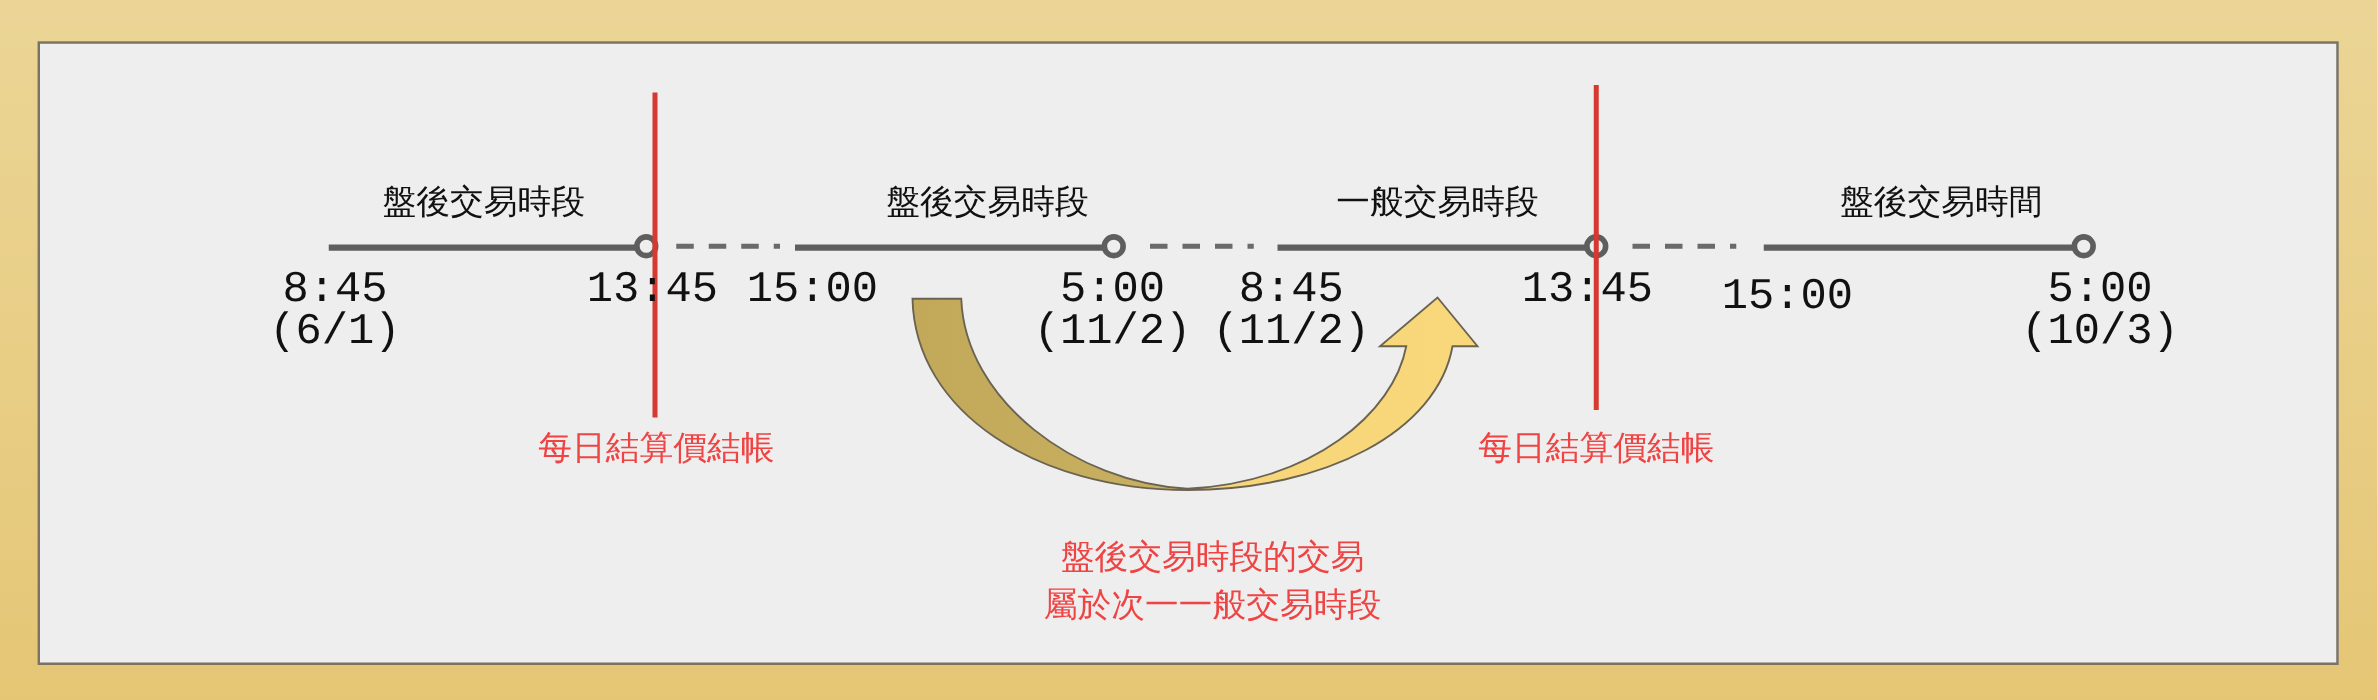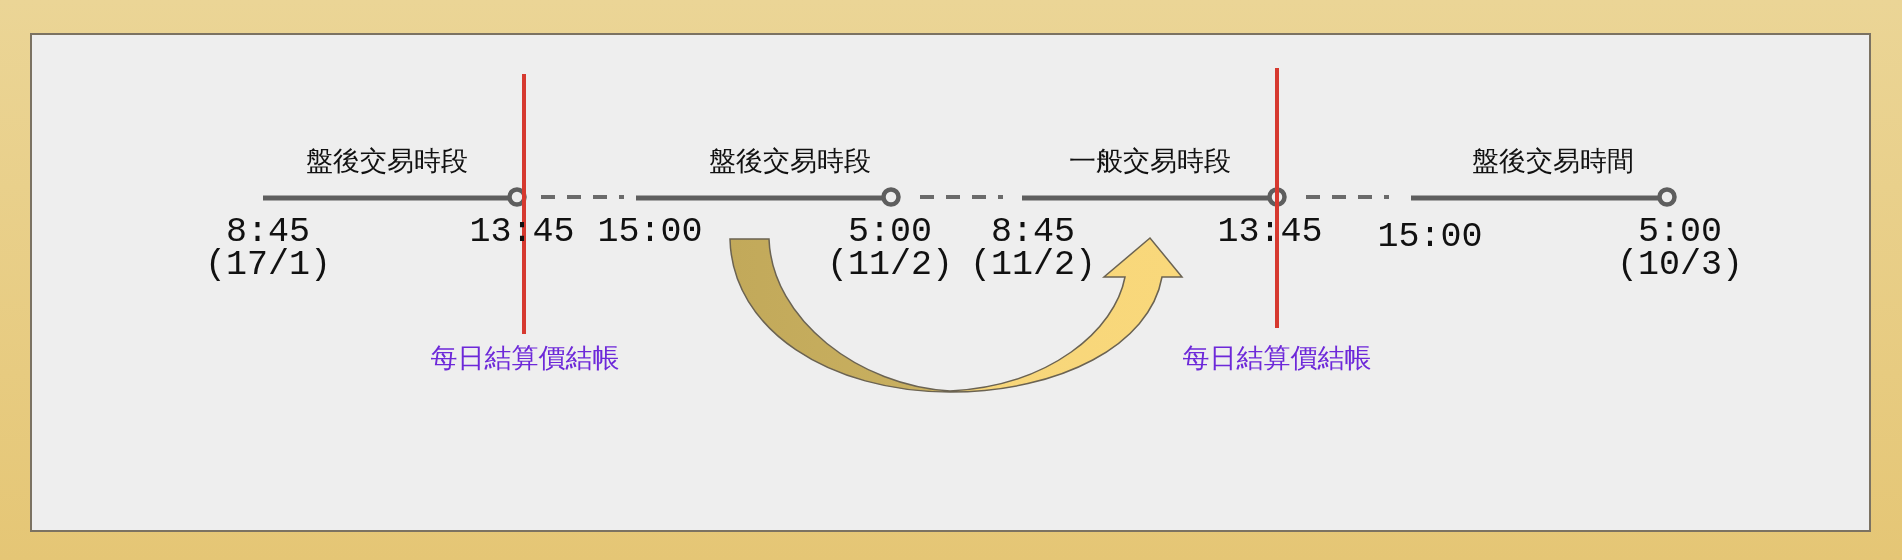--- a/index.html
+++ b/index.html
@@ -12,21 +12,21 @@
       position: absolute; left: 30px; top: 33px; width: 1837px; height: 495px;
       background: #eeeeee; border: 2px solid #7b7262;
     }
     svg.diagram { position: absolute; left: 0; top: 0; }
     .label {
       position: absolute; color: #111; white-space: nowrap;
       transform: translateX(-50%); text-align: center;
     }
     .section-title { font-size: 27px; top: 143px; }
     .time { font-size: 35px; font-family: Liberation Mono, monospace; line-height: 33px; }
-    .red { color: #6d28d9; font-size: 27px; }
+    .red { color: #ef4444; font-size: 27px; }
     .note { font-size: 27px; line-height: 39px; top: 426px; }
   </style>
 </head>
 <body>
 
 <div class="panel"></div>
 
 <svg class="diagram" width="1902" height="560">
 
   <g stroke="#5e5e5e" stroke-width="5" stroke-linecap="butt">
@@ -68,21 +68,21 @@
            C830 392 732 330 730 239 Z"></path>
 </svg>
 
 <div class="label section-title" style="left:387px;">盤後交易時段</div>
 <div class="label section-title" style="left:790px;">盤後交易時段</div>
 <div class="label section-title" style="left:1150px;">一般交易時段</div>
 <div class="label section-title" style="left:1553px;text-align:center;">盤後交易時間</div>
 
 <div class="label time" style="left:268px; top:216px;">
   <div>8:45</div>
-  <div>(17/1)</div>
+  <div>(6/1)</div>
 </div>
 <div class="label time" style="left:522px; top:216px;">
   <div>13:45</div>
 </div>
 <div class="label time" style="left:650px; top:216px;">
   <div>15:00</div>
 </div>
 <div class="label time" style="left:890px; top:216px;">
   <div>5:00</div>
   <div>(11/2)</div>
@@ -99,13 +99,15 @@
 </div>
 <div class="label time" style="left:1680px; top:216px;">
   <div>5:00</div>
   <div>(10/3)</div>
 </div>
 
 <div class="label red" style="left:525px; top:340px;">每日結算價結帳</div>
 <div class="label red" style="left:1277px; top:340px;">每日結算價結帳</div>
 
 <div class="label red note" style="left:970px;">
+  <div>盤後交易時段的交易</div>
+  <div>屬於次一一般交易時段</div>
 </div>
 
 </body></html>

